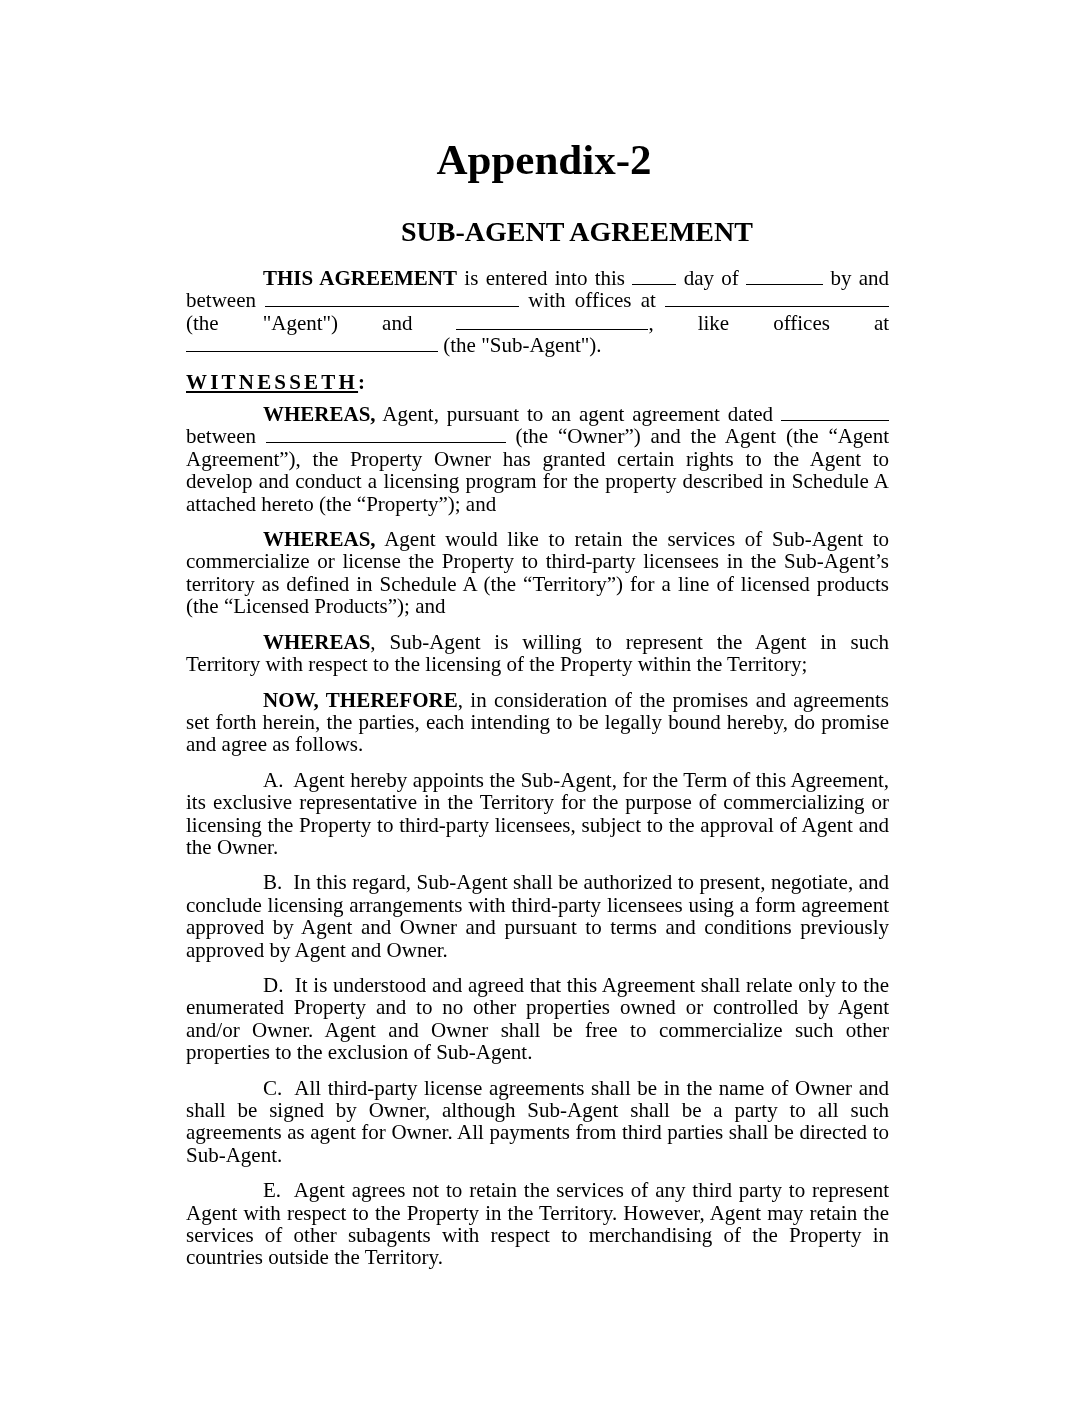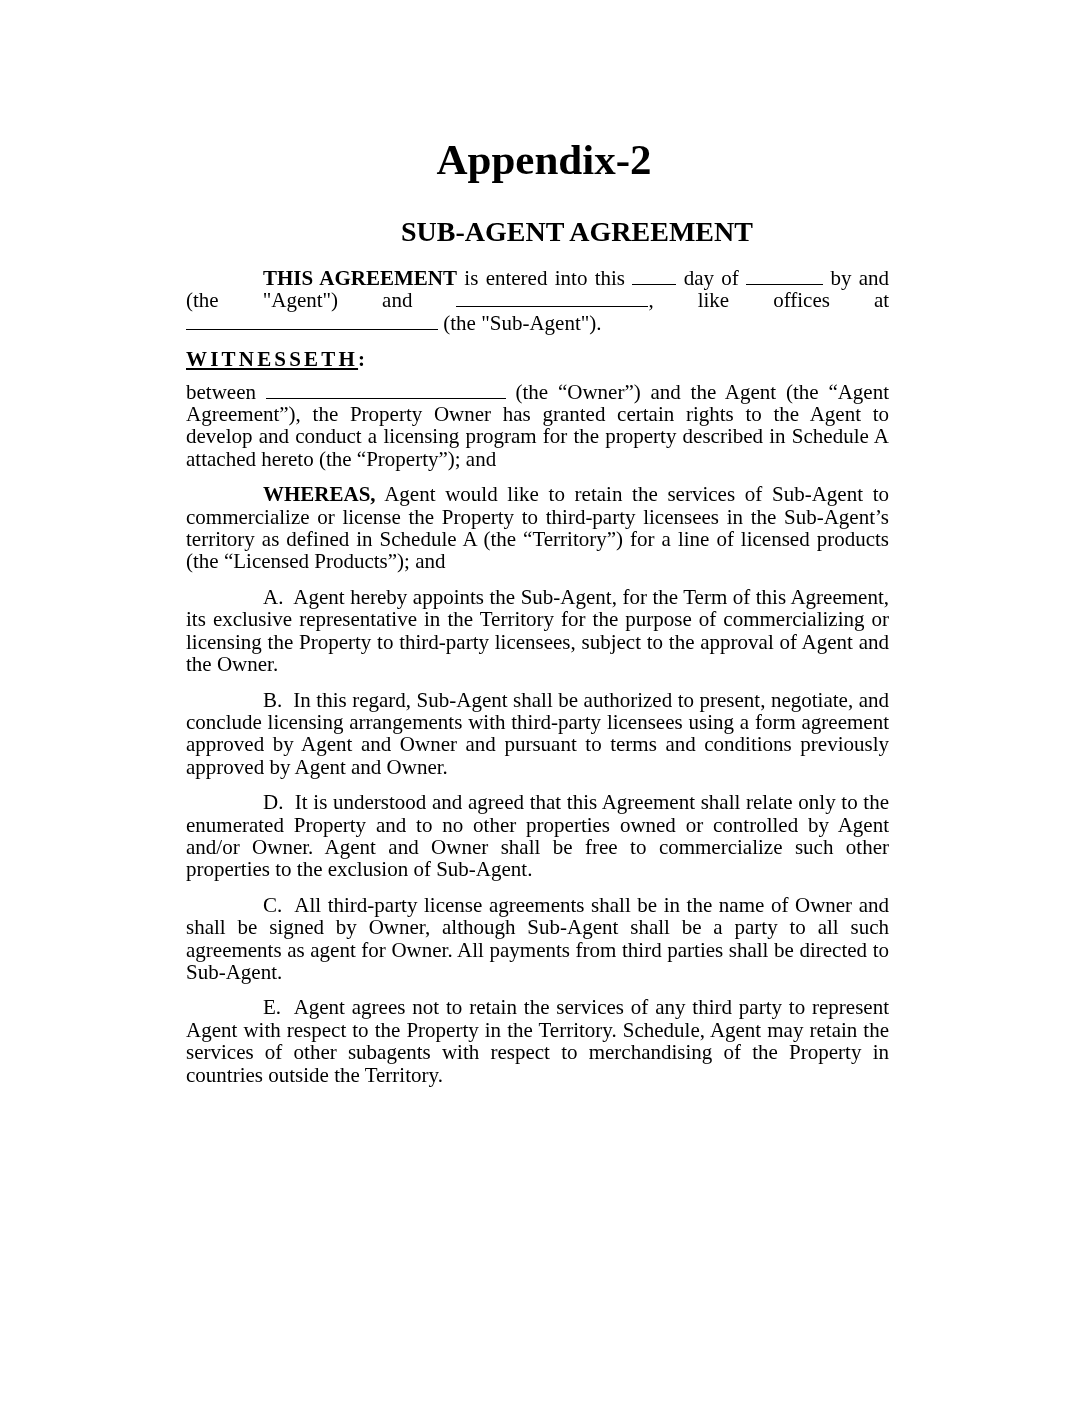--- a/index.html
+++ b/index.html
@@ -116,69 +116,86 @@
     <div class="para" style="margin-bottom:14px;">
       <span class="line">
         <span class="indent"></span><span class="b">THIS AGREEMENT</span>
         <span>is entered into this</span>
         <span class="blank" style="width:44px"></span>
         <span>day of</span>
         <span class="blank" style="width:77px"></span>
         <span>by and</span>
       </span>
       <span class="line">
+        <span>between</span>
+        <span class="blank" style="width:254px"></span>
+        <span>with offices at</span>
+        <span class="blank" style="width:224px"></span>
+      </span>
+      <span class="line">
         <span>(the</span>
         <span>"Agent")</span>
         <span>and</span>
         <span style="white-space:nowrap"><span class="blank" style="width:192px"></span><span>,</span></span>
         <span>like</span>
         <span>offices</span>
         <span>at</span>
       </span>
       <span class="line last">
         <span class="blank" style="width:252px"></span>
         <span>(the "Sub-Agent").</span>
       </span>
     </div>
 
     <div class="center-head">
       <span class="ul">WITNESSETH</span><span>:</span>
     </div>
 
     <div class="para">
+      <span class="line">
+        <span class="indent"></span><span class="b">WHEREAS,</span>
+        <span>Agent, pursuant to an agent agreement dated</span>
+        <span class="blank" style="width:108px"></span>
+      </span>
       <span>between</span>
       <span class="blank" style="width:240px"></span>
       <span>(the “Owner”) and the Agent  (the “Agent Agreement”), the Property Owner has granted certain rights to the Agent to develop and conduct a licensing program for the property described in Schedule A attached hereto (the “Property”); and</span>
     </div>
 
     <div class="para">
       <span class="indent"></span><span class="b">WHEREAS,</span>
       <span>Agent would like to retain the services of Sub-Agent to commercialize or license the Property to third-party licensees in the Sub-Agent’s territory as defined in Schedule A (the “Territory”) for a line of licensed products (the “Licensed Products”); and</span>
     </div>
 
-
+    <div class="para">
+      <span class="indent"></span><span class="b">WHEREAS</span><span>, Sub-Agent is willing to represent the Agent in such Territory with respect to the licensing of the Property within the Territory;</span>
+    </div>
+
+    <div class="para">
+      <span class="indent"></span><span class="b">NOW, THEREFORE</span><span>, in consideration of the promises and agreements set forth herein, the parties, each intending to be legally bound hereby, do promise and agree as follows.</span>
+    </div>
 
 
     <div class="para">
       <span class="indent"></span><span>A.</span>&nbsp; <span>Agent hereby appoints the Sub-Agent, for the Term of this Agreement, its exclusive representative in the Territory for the purpose of commercializing or licensing the Property to third-party licensees, subject to the approval of Agent and the Owner.</span>
     </div>
 
     <div class="para">
       <span class="indent"></span><span>B.</span>&nbsp; <span>In this regard, Sub-Agent shall be authorized to present, negotiate, and conclude licensing arrangements with third-party licensees using a form agreement approved by Agent and Owner and pursuant to terms and conditions previously approved by Agent and Owner.</span>
     </div>
 
     <div class="para">
       <span class="indent"></span><span>D.</span>&nbsp; <span>It is understood and agreed that this Agreement shall relate only to the enumerated Property and to no other properties owned or controlled by Agent and/or Owner.  Agent and Owner shall be free to commercialize such other properties to the exclusion of Sub-Agent.</span>
     </div>
 
     <div class="para">
       <span class="indent"></span><span>C.</span>&nbsp; <span>All third-party license agreements shall be in the name of Owner and shall be signed by Owner, although Sub-Agent shall be a party to all such agreements as agent for Owner.  All payments from third parties shall be directed to Sub-Agent.</span>
     </div>
 
     <div class="para">
-      <span class="indent"></span><span>E.</span>&nbsp; <span>Agent agrees not to retain the services of any third party to represent Agent with respect to the Property in the Territory.  Schedule, Agent may retain the services of other subagents with respect to merchandising of the Property in countries outside the Territory.</span>
+      <span class="indent"></span><span>E.</span>&nbsp; <span>Agent agrees not to retain the services of any third party to represent Agent with respect to the Property in the Territory.  However, Agent may retain the services of other subagents with respect to merchandising of the Property in countries outside the Territory.</span>
     </div>
 
   </div>
 
   <div class="page-number">88</div>
 
 </div>
 
 </body></html>

